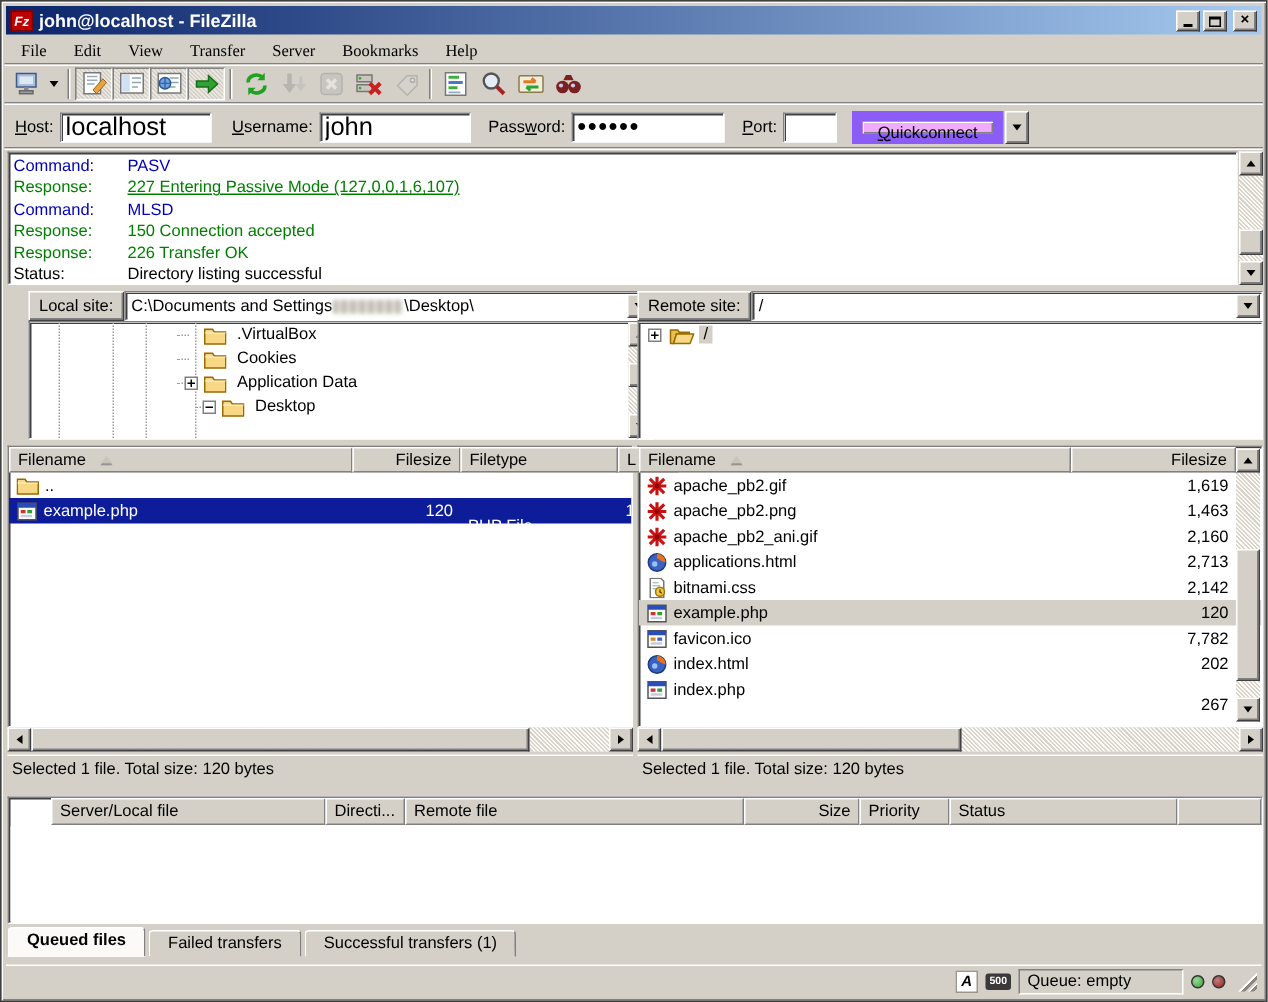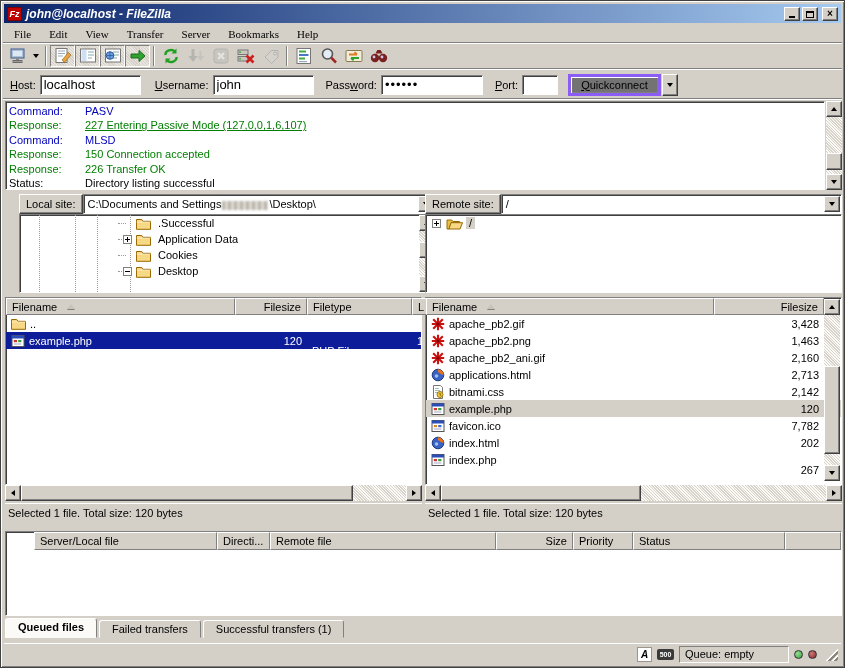--- a/index.html
+++ b/index.html
@@ -8,42 +8,42 @@
     border:1px solid #404040; box-shadow: inset 1px 1px 0 #fff, inset -1px -1px 0 #808080, inset 2px 2px 0 #d4d0c8; overflow:hidden; font-size:11px; color:#000; }
 
   
   .raised { background:#d4d0c8; border:1px solid; border-color:#fff #404040 #404040 #fff; box-shadow: inset -1px -1px 0 #808080; }
   .sunken { border:1px solid; border-color:#808080 #fff #fff #808080; box-shadow: inset 1px 1px 0 #404040; background:#fff; }
   .etch { position:absolute; left:2px; right:2px; height:2px; border-top:1px solid #808080; border-bottom:1px solid #fff; }
 
   
   .titlebar { position:absolute; left:3px; top:3px; right:3px; height:19px; display:flex; align-items:center; padding:0 3px; }
   .app-icon { width:15px; height:14px; background:#bf0000; border:1px solid #7a0000; color:#fff; font-weight:bold; font-style:italic; font-size:9px; display:flex; align-items:center; justify-content:center; margin-right:4px; flex:none; }
-  .title-text { color:#fff; font-weight:bold; font-size:12px; white-space:nowrap;font-style:italic; }
+  .title-text { color:#fff; font-weight:bold; font-size:12px; white-space:nowrap; }
   .win-controls { margin-left:auto; display:flex; gap:2px; }
   .wbtn { width:16px; height:14px; display:flex; align-items:flex-end; justify-content:center; font-size:9px; line-height:9px; font-weight:bold; color:#000; }
   .wbtn .glyph-min { width:6px; height:2px; background:#000; margin-bottom:2px; }
   .wbtn .glyph-max { width:8px; height:7px; border:1px solid #000; border-top-width:2px; margin-bottom:2px; }
   .wbtn .glyph-close { align-self:center; font-size:10px; line-height:12px; }
 
   
   .menubar { position:absolute; left:4px; top:24px; right:4px; height:17px; display:flex; align-items:center; }
   .menu-item { padding:2px 9px;font-family:Liberation Serif, serif; }
   .toolbar { position:absolute; left:4px; top:43px; right:4px; height:24px; display:flex; align-items:center; }
   .tbtn { width:25px; height:22px; display:flex; align-items:center; justify-content:center; border:1px solid transparent; }
   .tbtn.pressed { border-color:#808080 #fff #fff #808080; background-image:repeating-linear-gradient(45deg,#e9e6df 0 1px,#d4d0c8 1px 2px); }
   .tbtn.disabled svg { filter:grayscale(1) opacity(.4); }
   .tdrop { width:12px; height:22px; display:flex; align-items:center; justify-content:center; }
   .tsep { width:2px; height:20px; border-left:1px solid #808080; border-right:1px solid #fff; margin:0 3px; }
 
   
   .quickbar { position:absolute; left:4px; top:70px; right:4px; height:27px; display:flex; align-items:center; padding-left:5px; }
   .quickbar label { margin-right:4px; }
-  .tf { background:#fff; border:1px solid; border-color:#808080 #fff #fff #808080; box-shadow: inset 1px 1px 0 #404040; height:20px; padding:2px 3px; font-size:13px; outline:none; }
-  .qc-btn { height:22px; padding:2px 10px 3px; background:#737373; border:3px solid #8b5cf6; box-shadow: inset 1px 1px 0 #fff, inset -1px -1px 0 #808080; font-size:11px; }
+  .tf { background:#fff; border:1px solid; border-color:#808080 #fff #fff #808080; box-shadow: inset 1px 1px 0 #404040; height:20px; padding:2px 3px; font-size:17px; outline:none; }
+  .qc-btn { height:22px; padding:2px 10px 3px; background:#f0abfc; border:7px solid #8b5cf6; box-shadow: inset 1px 1px 0 #fff, inset -1px -1px 0 #808080; font-size:11px; }
   .qc-drop { width:16px; height:22px; display:flex; align-items:center; justify-content:center; margin-left:1px; }
 
   
   .arr { width:0; height:0; display:inline-block; }
   .arr.up    { border-left:3px solid transparent; border-right:3px solid transparent; border-bottom:4px solid #000; }
   .arr.down  { border-left:3px solid transparent; border-right:3px solid transparent; border-top:4px solid #000; }
   .arr.left  { border-top:3px solid transparent; border-bottom:3px solid transparent; border-right:4px solid #000; }
   .arr.right { border-top:3px solid transparent; border-bottom:3px solid transparent; border-left:4px solid #000; }
 
   
@@ -348,45 +348,45 @@
         <span class="vline" style="left: 110px;"></span>
         <div class="tree-row" style="padding-left: 103px;">
           <span class="hstub" style="position: absolute; left: 98px; width: 8px; top: 8px;"></span>
           <span style="width: 13px;"></span>
           <span class="ticon" style="margin-right: 4px;">
             <svg width="15" height="13">
               <path d="M.5 2.5h5.2l1.2 1.8H14.5v8H.5z" fill="#f8d885" stroke="#996a00"></path>
               <path d="M.5 5h14" stroke="#fff" stroke-width="1" opacity=".5"></path>
             </svg>
           </span>
-          <span class="tlabel">.Successful</span>
+          <span class="tlabel">.VirtualBox</span>
+        </div>
+        <div class="tree-row" style="padding-left: 103px;">
+          <span class="hstub" style="position: absolute; left: 98px; width: 8px; top: 8px;"></span>
+          <span style="width: 13px;"></span>
+          <span class="ticon" style="margin-right: 4px;">
+            <svg width="15" height="13">
+              <path d="M.5 2.5h5.2l1.2 1.8H14.5v8H.5z" fill="#f8d885" stroke="#996a00"></path>
+              <path d="M.5 5h14" stroke="#fff" stroke-width="1" opacity=".5"></path>
+            </svg>
+          </span>
+          <span class="tlabel">Cookies</span>
         </div>
         <div class="tree-row" style="padding-left: 103px;">
           <span class="hstub" style="position: absolute; left: 98px; width: 8px; top: 8px;"></span>
           <span class="expander plus" style="margin-right: 4px;"></span>
           <span class="ticon" style="margin-right: 4px;">
             <svg width="15" height="13">
               <path d="M.5 2.5h5.2l1.2 1.8H14.5v8H.5z" fill="#f8d885" stroke="#996a00"></path>
               <path d="M.5 5h14" stroke="#fff" stroke-width="1" opacity=".5"></path>
             </svg>
           </span>
           <span class="tlabel">Application Data</span>
         </div>
-        <div class="tree-row" style="padding-left: 103px;">
-          <span class="hstub" style="position: absolute; left: 98px; width: 8px; top: 8px;"></span>
-          <span style="width: 13px;"></span>
-          <span class="ticon" style="margin-right: 4px;">
-            <svg width="15" height="13">
-              <path d="M.5 2.5h5.2l1.2 1.8H14.5v8H.5z" fill="#f8d885" stroke="#996a00"></path>
-              <path d="M.5 5h14" stroke="#fff" stroke-width="1" opacity=".5"></path>
-            </svg>
-          </span>
-          <span class="tlabel">Cookies</span>
-        </div>
-        <div class="tree-row" style="padding-left: 103px;">
+        <div class="tree-row" style="padding-left: 103px; margin-left: 12px;">
           <span class="hstub" style="position: absolute; left: 98px; width: 8px; top: 8px;"></span>
           <span class="expander" style="margin-right: 4px;"></span>
           <span class="ticon" style="margin-right: 4px;">
             <svg width="15" height="13">
               <path d="M.5 2.5h5.2l1.2 1.8H14.5v8H.5z" fill="#f8d885" stroke="#996a00"></path>
               <path d="M.5 5h14" stroke="#fff" stroke-width="1" opacity=".5"></path>
             </svg>
           </span>
           <span class="tlabel">Desktop</span>
         </div>
@@ -494,21 +494,21 @@
     <div class="fl-body" id="remote-body">
         <div class="frow">
           <span class="fcell" style="width: 288px;"><span class="ficon">
               <svg width="14" height="14">
                 <g stroke="#cc1111" stroke-width="2.1">
                   <path d="M7 .8v12.4M.8 7h12.4M2.2 2.2l9.6 9.6M11.8 2.2l-9.6 9.6"></path>
                 </g>
                 <circle cx="7" cy="7" r="1.6" fill="#8a0000"></circle>
               </svg>
             </span>apache_pb2.gif</span>
-          <span class="fcell right" style="width: 110px;">3,428</span>
+          <span class="fcell right" style="width: 110px;">1,619</span>
         </div>
         <div class="frow">
           <span class="fcell" style="width: 288px;"><span class="ficon">
               <svg width="14" height="14">
                 <g stroke="#cc1111" stroke-width="2.1">
                   <path d="M7 .8v12.4M.8 7h12.4M2.2 2.2l9.6 9.6M11.8 2.2l-9.6 9.6"></path>
                 </g>
                 <circle cx="7" cy="7" r="1.6" fill="#8a0000"></circle>
               </svg>
             </span>apache_pb2.png</span>

